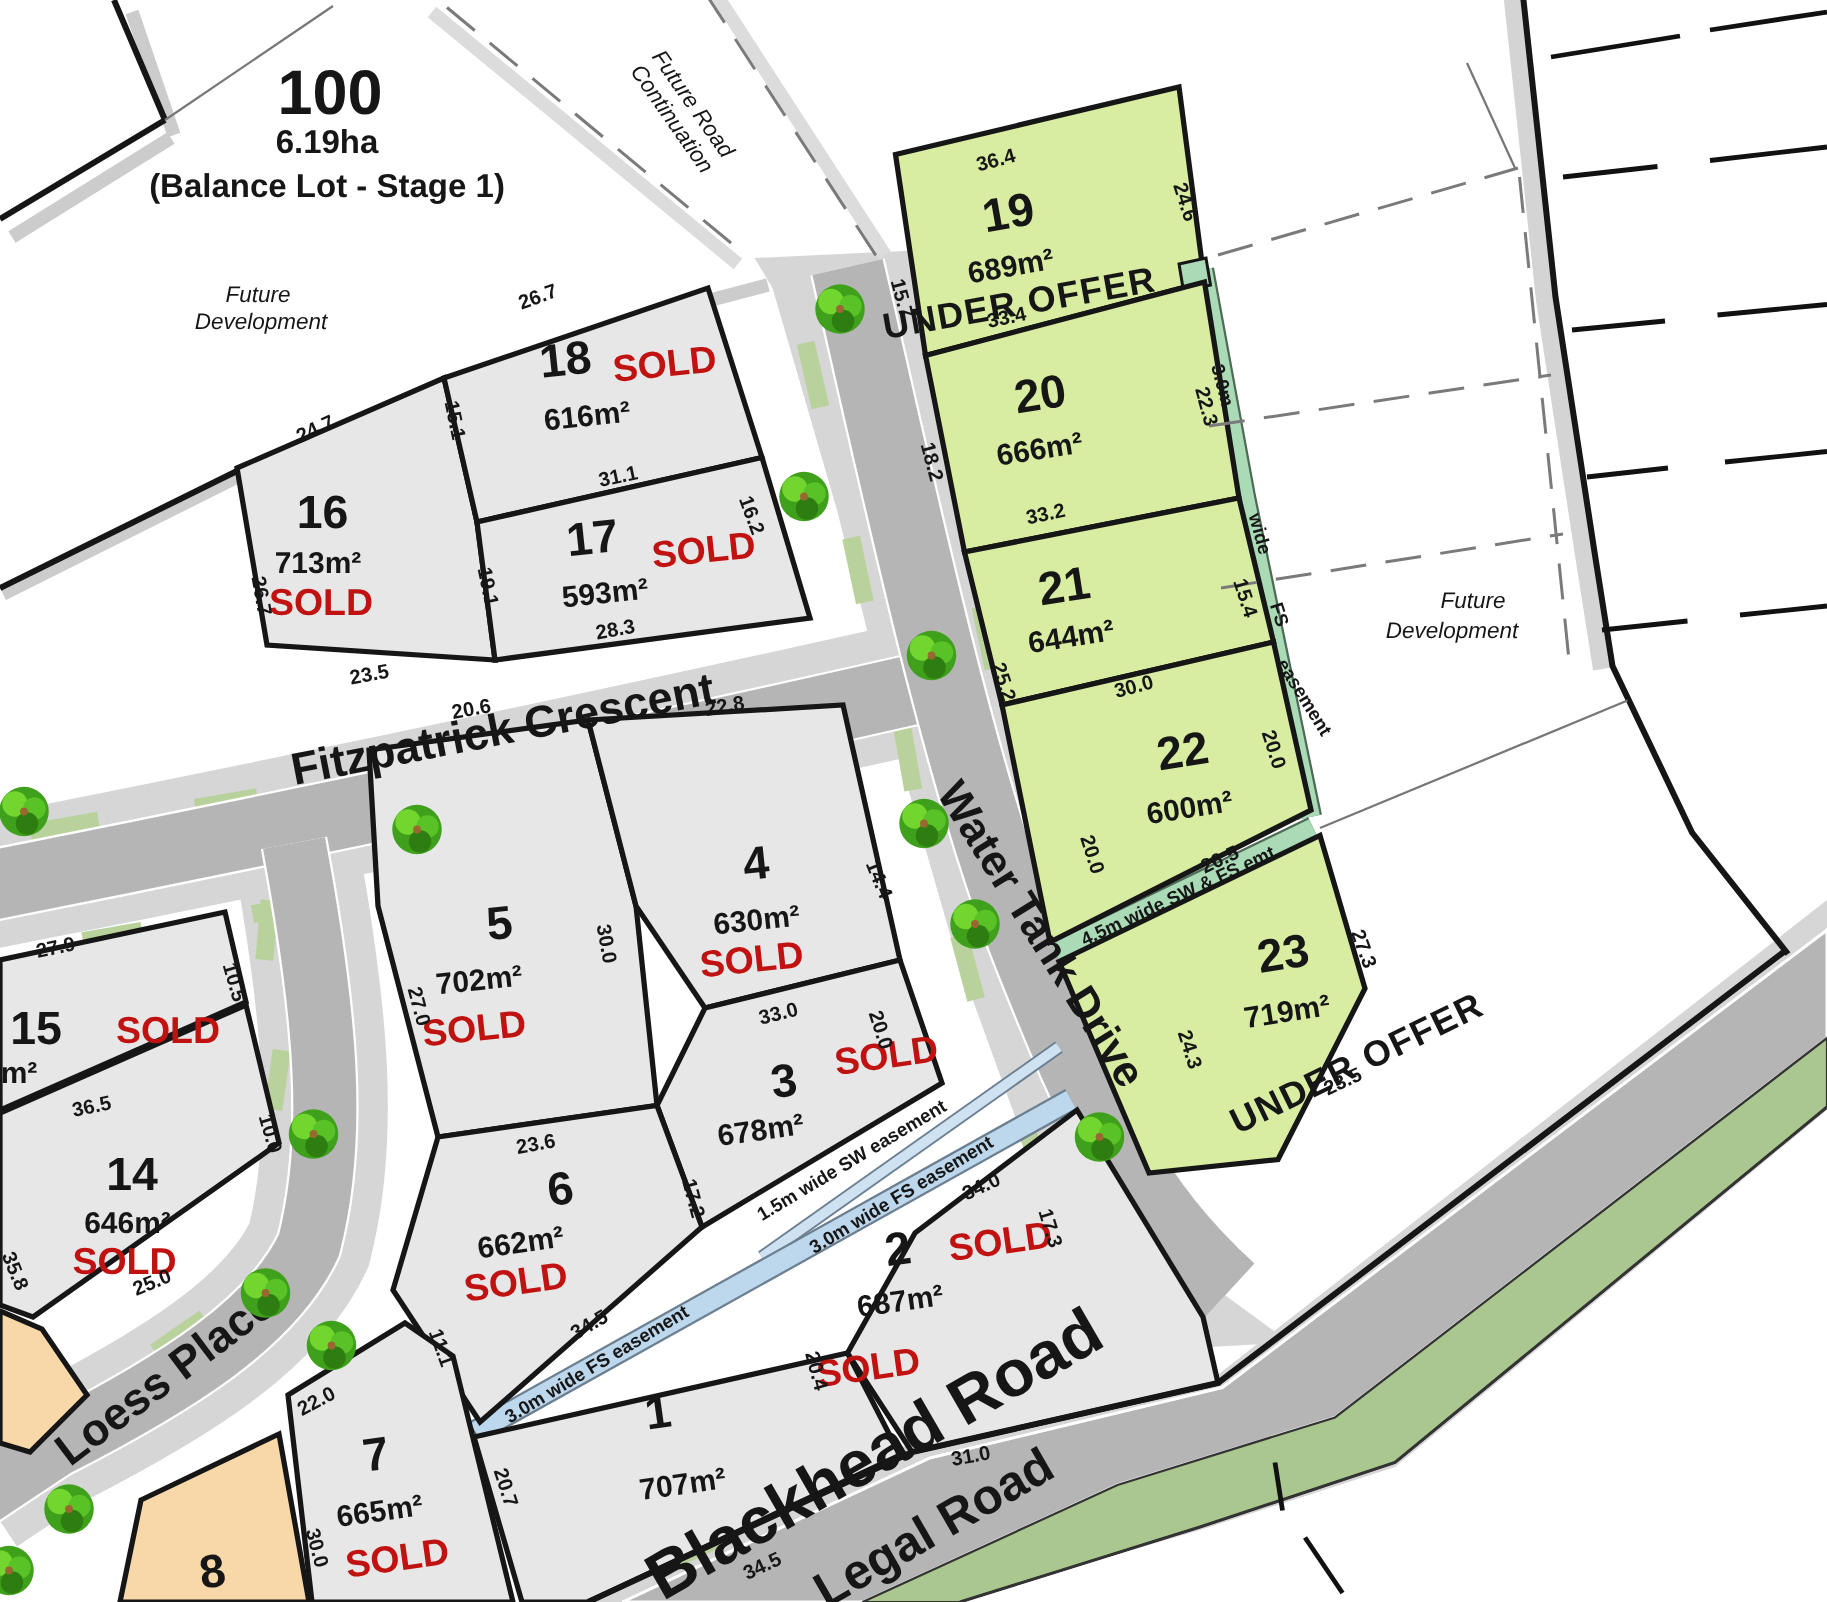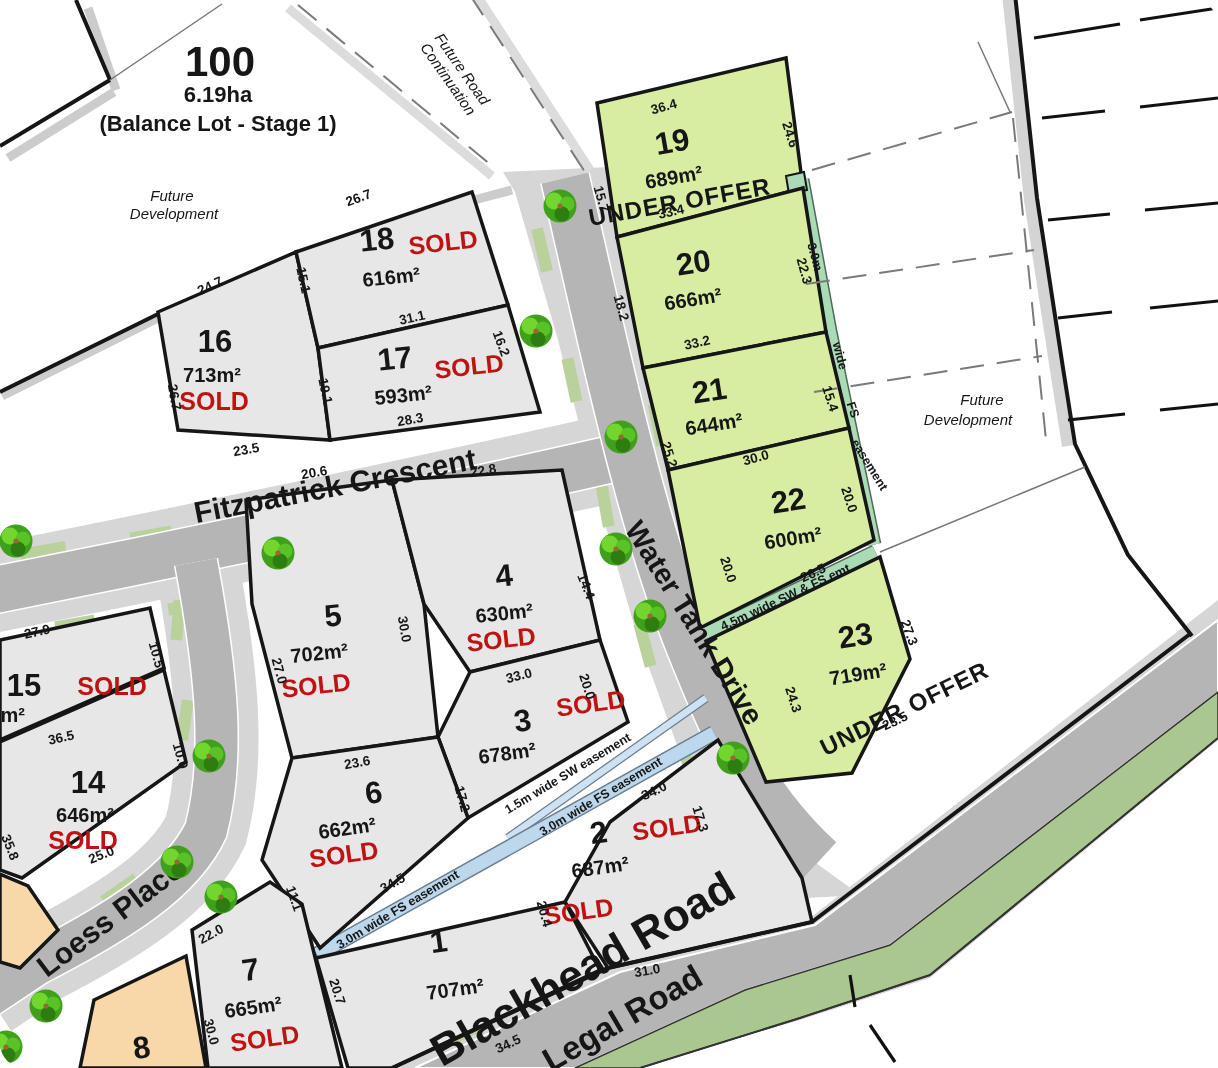--- a/index.html
+++ b/index.html
@@ -1,17 +1,17 @@
 <!DOCTYPE html>
 <html><head>
 <meta charset="utf-8">
 <style>
   html,body{margin:0;padding:0;background:#fff}
   #stage{width:1218px;height:1068px;position:relative;overflow:hidden;background:#fff;
-         font-family:"Liberation Sans", sans-serif;border-radius:25px;}
+         font-family:"Liberation Sans", sans-serif;}
   svg{display:block}
   text{fill:#161616;font-family:"Liberation Sans", sans-serif;}
   .m{font-size:13.5px;font-weight:700}
   .lotnum{font-size:31px;font-weight:700}
   .lotnum-xl{font-size:42px;font-weight:700}
   .area{font-size:20px;font-weight:700}
   .sold{font-size:25px;font-weight:700;fill:#c11212}
   .uo{font-size:24px;font-weight:700;letter-spacing:1px}
   .street{font-weight:700}
   .italic{font-style:italic;font-size:15px}

